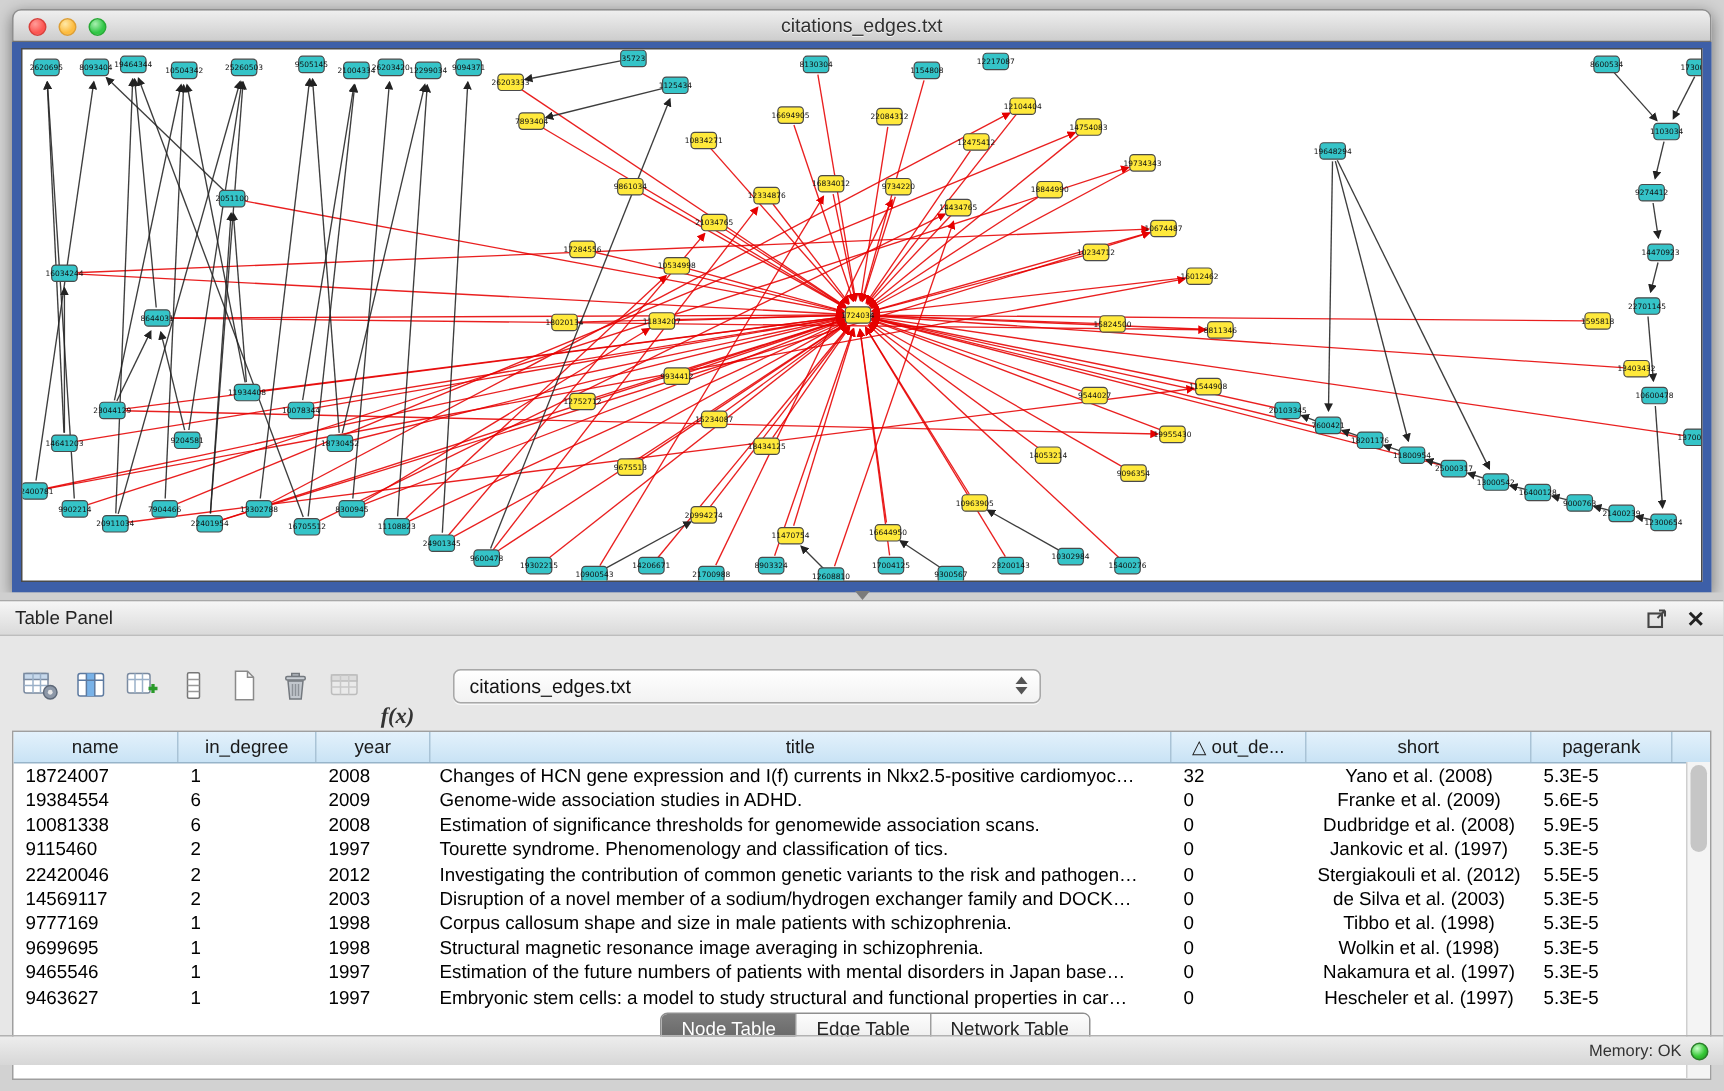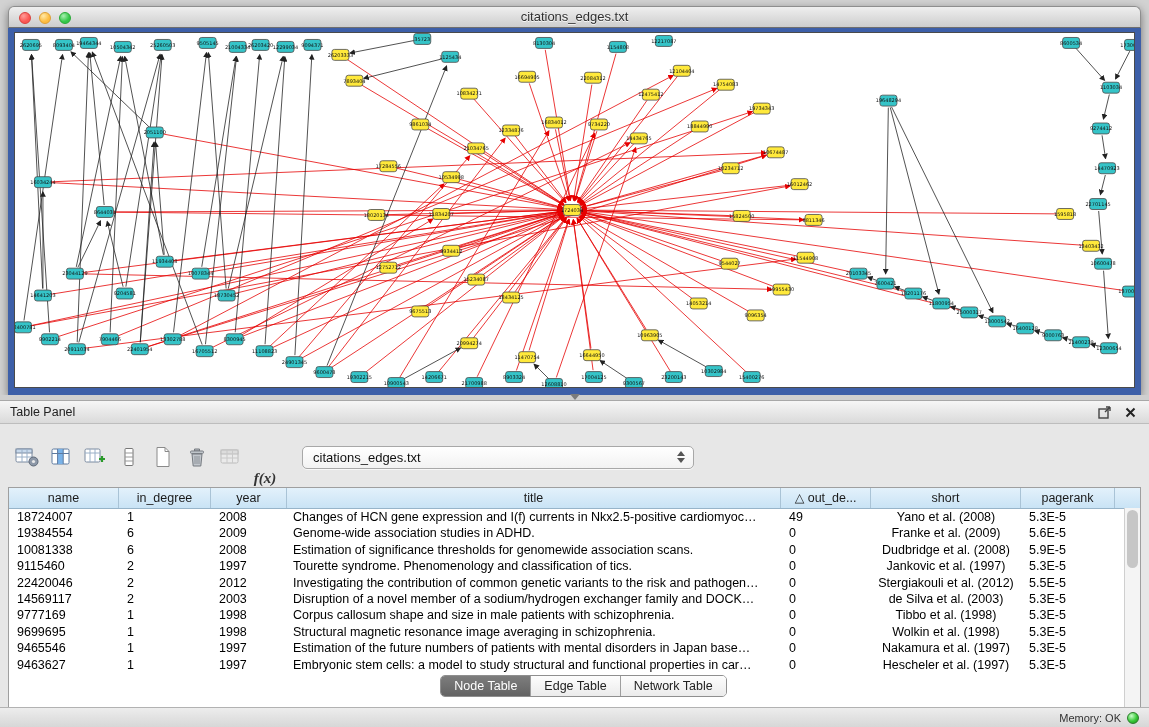--- a/index.html
+++ b/index.html
@@ -65,21 +65,21 @@
   .scroll-thumb{position:absolute;left:2px;right:2px;top:2px;height:58px;border-radius:6px;background:#c6c6c6;}
 
   .tabs-row{position:absolute;left:0;right:0;top:274px;display:flex;justify-content:center;padding-left:18px;}
   .tabs{display:inline-flex;border:1px solid #8f8f8f;border-radius:5px;overflow:hidden;box-shadow:0 1px 0 rgba(255,255,255,.6);}
   .tab{padding:2px 13px;font-size:12.5px;line-height:16px;color:#222;
     background:linear-gradient(#fdfdfd,#ebebeb);border-left:1px solid #9e9e9e;}
   .tab:first-child{border-left:none;}
   .tab.active{background:linear-gradient(#7d7d7d,#636363);color:#fff;}
 
   
-  .statusbar{position:absolute;left:0;top:707px;width:1149px;height:20px;
+  .statusbar{position:absolute;left:0;top:690px;width:1149px;height:20px;
     background:linear-gradient(#ededed,#d7d7d7);border-top:1px solid #b2b2b2;box-sizing:border-box;
     display:flex;align-items:center;justify-content:flex-end;padding-right:10px;}
   .mem-label{font-size:11px;color:#333;margin-right:6px;}
   .mem-dot{width:12px;height:12px;border-radius:50%;
     background:radial-gradient(circle at 35% 30%,#c8ffc8,#37c837 55%,#1e8f1e);border:1px solid #2a7d2a;box-sizing:border-box;}
 </style>
 </head>
 <body>
 
 <div class="window">
@@ -767,21 +767,21 @@
         <div class="th">short</div>
         <div class="th">pagerank</div>
         <div class="th"></div>
       </div>
     <div id="tbody">
         <div class="tr">
           <div class="td c0">18724007</div>
           <div class="td c1">1</div>
           <div class="td c2">2008</div>
           <div class="td c3">Changes of HCN gene expression and I(f) currents in Nkx2.5-positive cardiomyoc…</div>
-          <div class="td c4">49</div>
+          <div class="td c4">32</div>
           <div class="td c5">Yano et al. (2008)</div>
           <div class="td c6">5.3E-5</div>
           <div class="td"></div>
         </div>
         <div class="tr">
           <div class="td c0">19384554</div>
           <div class="td c1">6</div>
           <div class="td c2">2009</div>
           <div class="td c3">Genome-wide association studies in ADHD.</div>
           <div class="td c4">0</div>

